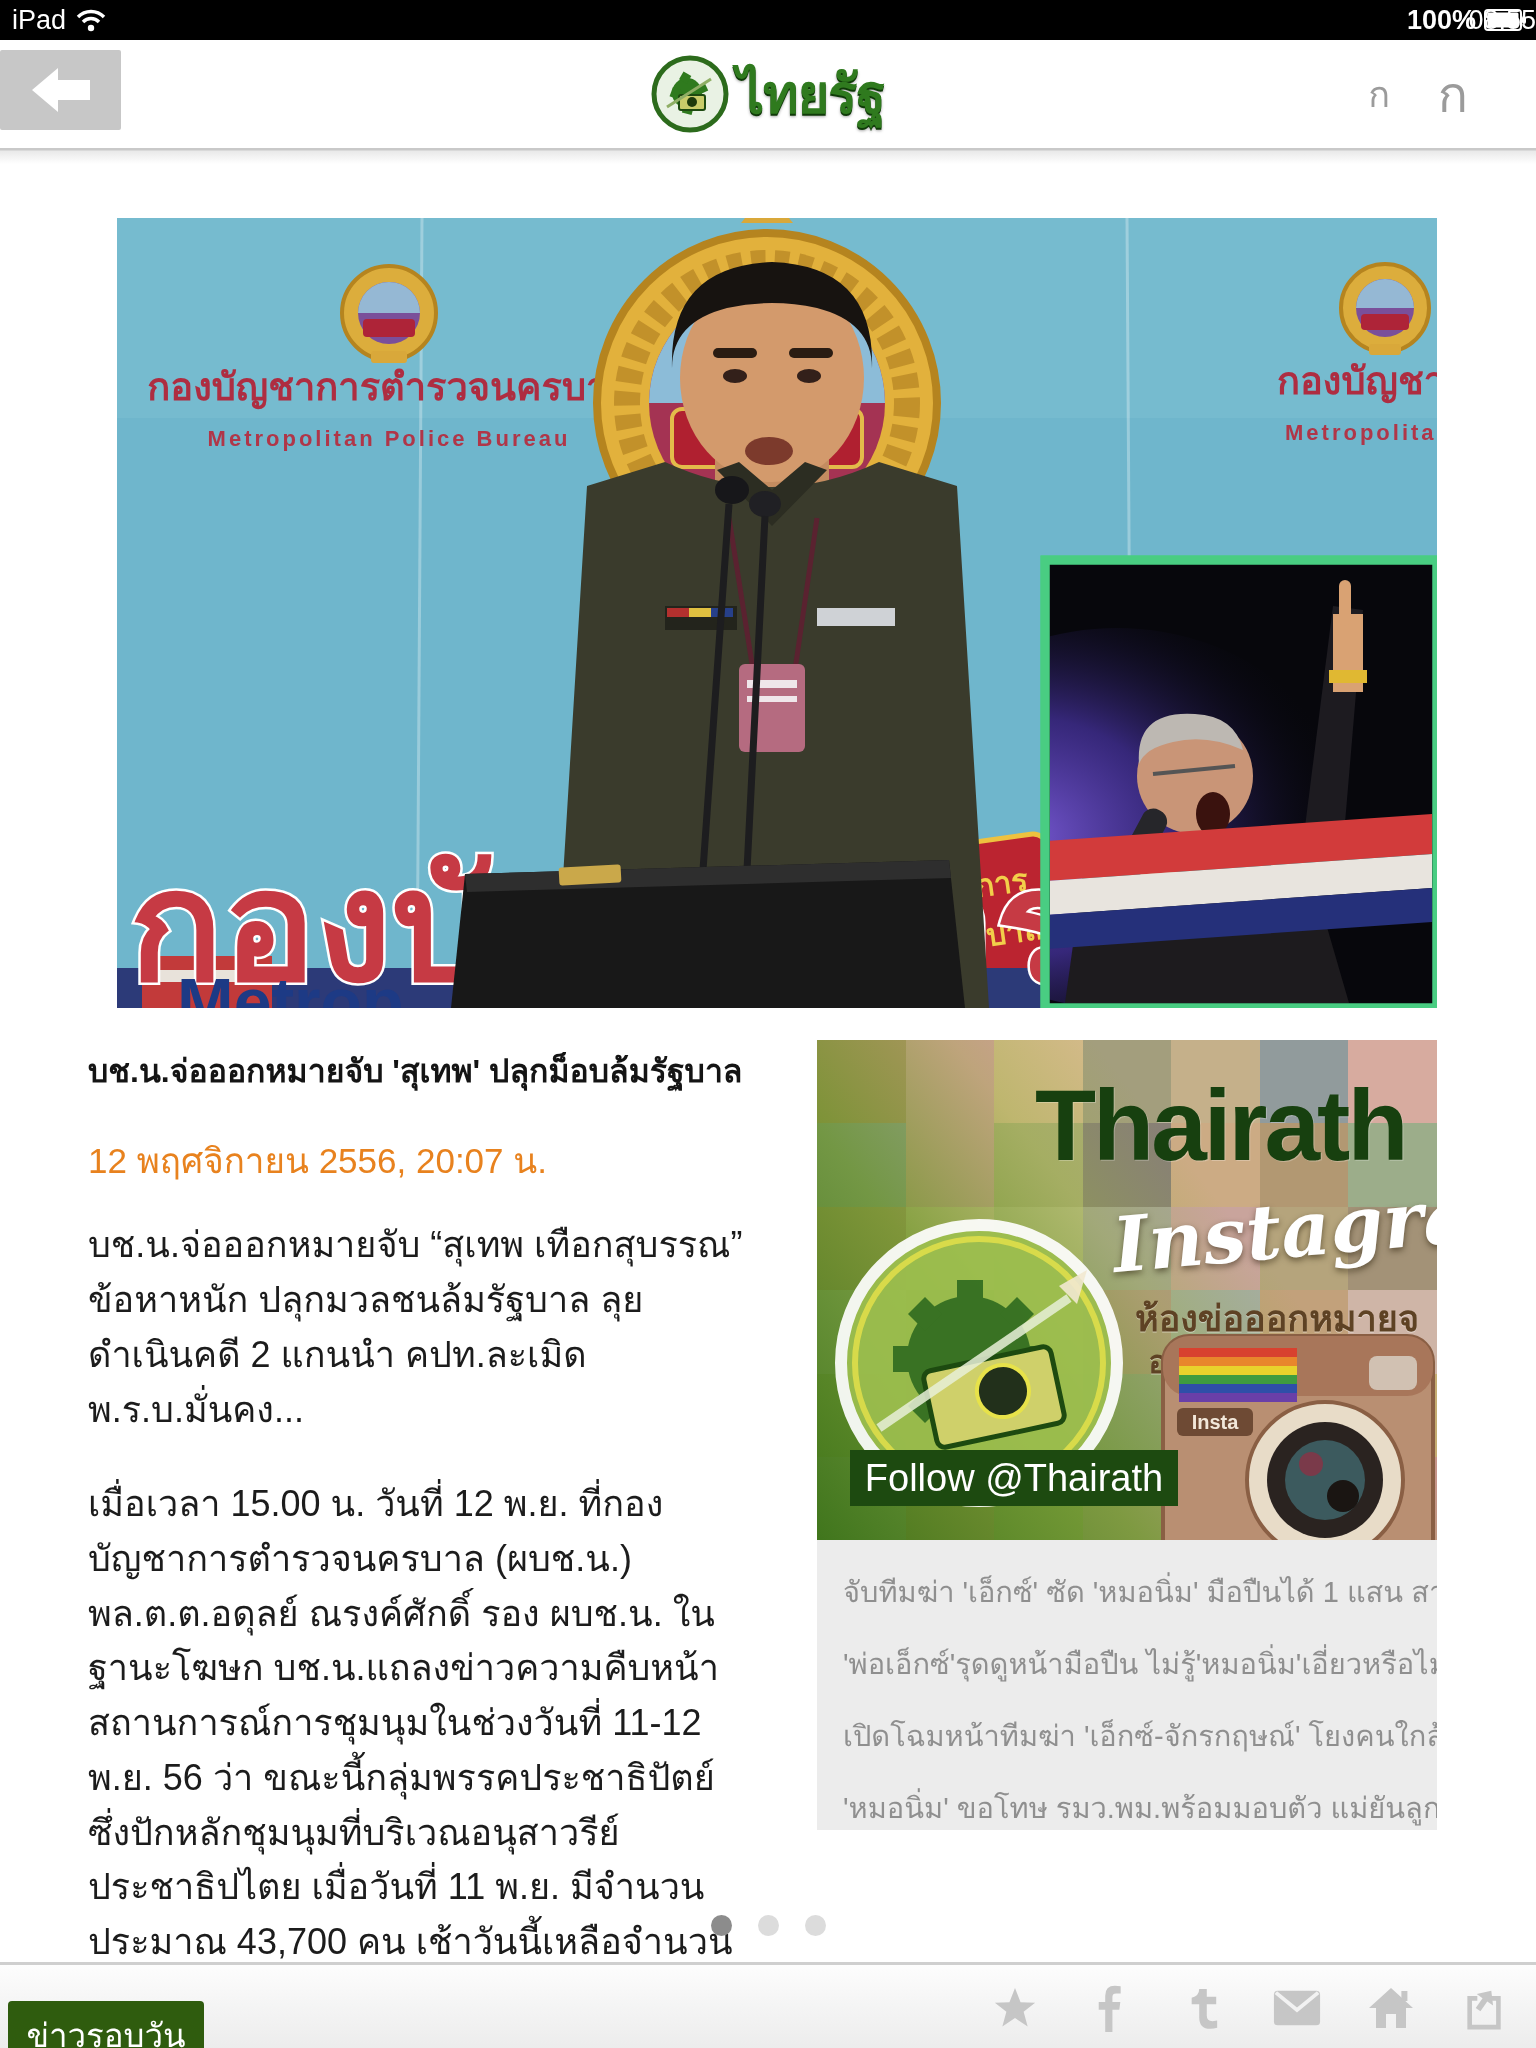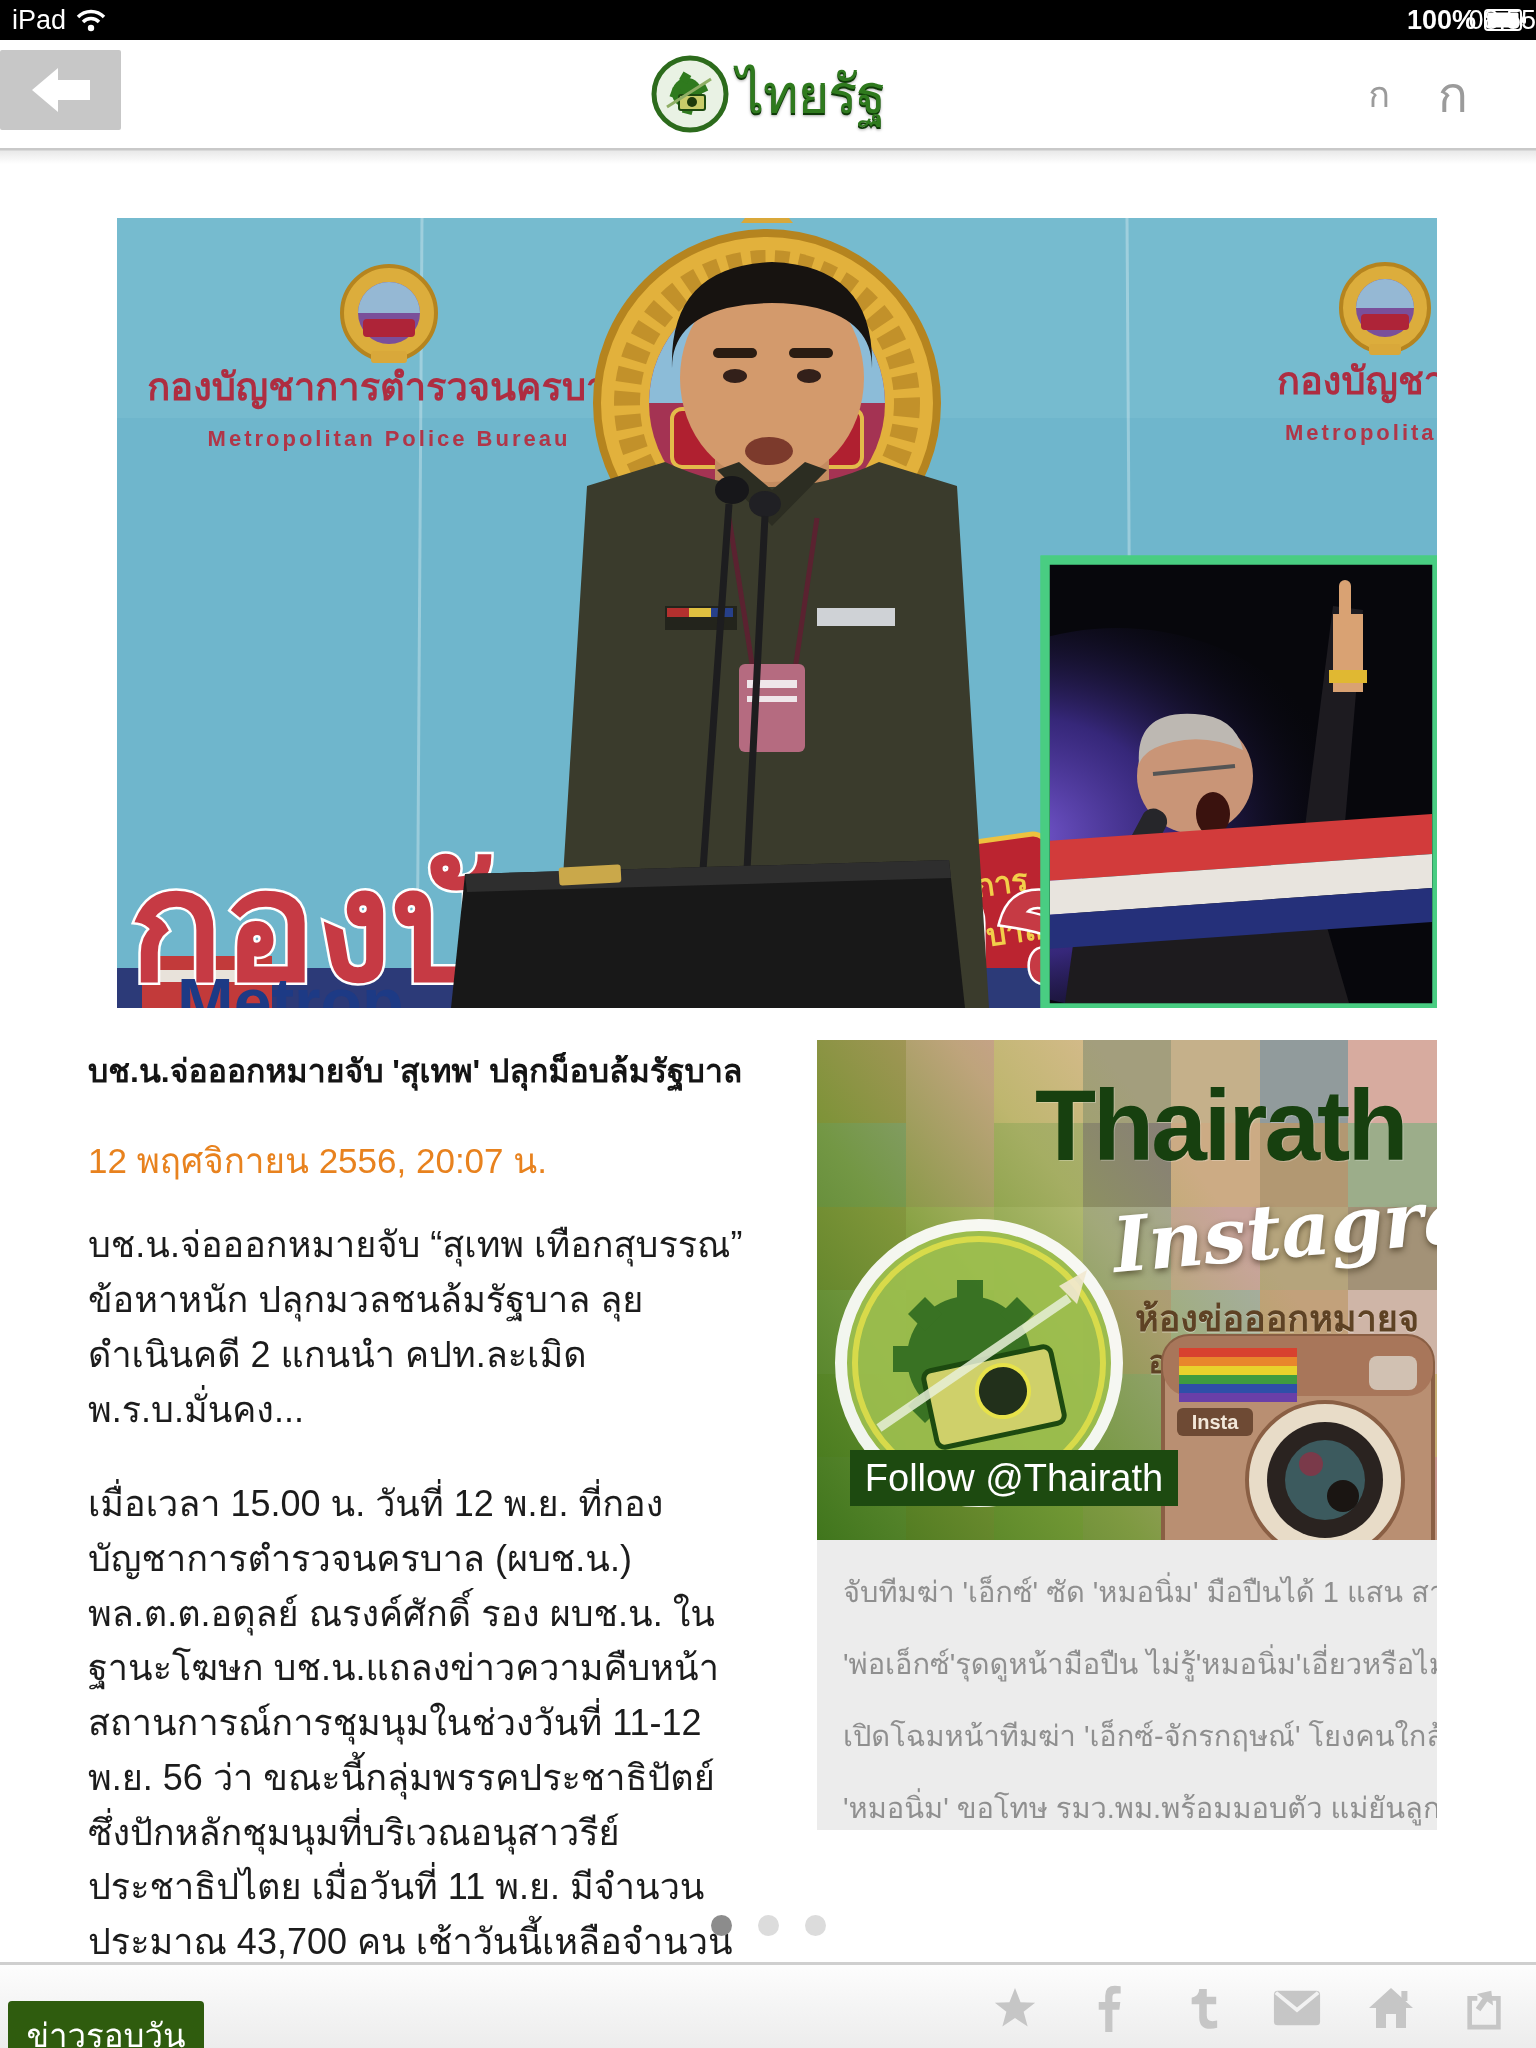--- a/index.html
+++ b/index.html
@@ -15,21 +15,21 @@
   .sb-right { position:absolute; right:10px; top:0; height:40px; display:flex; align-items:center; gap:8px;font-weight:bold; }
   .sb-batt-pct { font-size:27px; }
 
   
   .nav-bar { position:absolute; left:0; top:40px; width:1536px; height:108px; background:#fff; }
   .nav-fade { position:absolute; left:0; top:148px; width:1536px; height:16px;
               background:linear-gradient(#c9c9c9, #c9c9c9 2px, #e9e9e9 3px, rgba(255,255,255,0)); }
   .back-button { position:absolute; left:0; top:10px; width:121px; height:80px; background:#c7c7c7; border-radius:2px;
                  display:flex; align-items:center; justify-content:center; cursor:pointer; }
   .logo { position:absolute; left:0; right:0; top:0; height:108px; display:flex; align-items:center; justify-content:center; gap:8px; }
-  .logo-text { font-size:54px; font-weight:400; color:#2f7a1e; letter-spacing:-1px;
+  .logo-text { font-size:54px; font-weight:700; color:#2f7a1e; letter-spacing:-1px;
                text-shadow:0 2px 0 #0f3a08, 0 3px 3px rgba(0,0,0,.35);text-align:right; }
   .font-btn { position:absolute; top:0; height:108px; display:flex; align-items:center; color:#9b9b9b; cursor:pointer; }
   .font-btn.small { right:146px; font-size:36px; }
   .font-btn.large { right:68px;  font-size:50px; }
 
   
   .main-photo { position:absolute; left:117px; top:218px; width:1320px; height:790px; overflow:hidden; background:#6fb6cc; }
 
   
   .article { position:absolute; left:88px; top:1048px; width:660px; }

